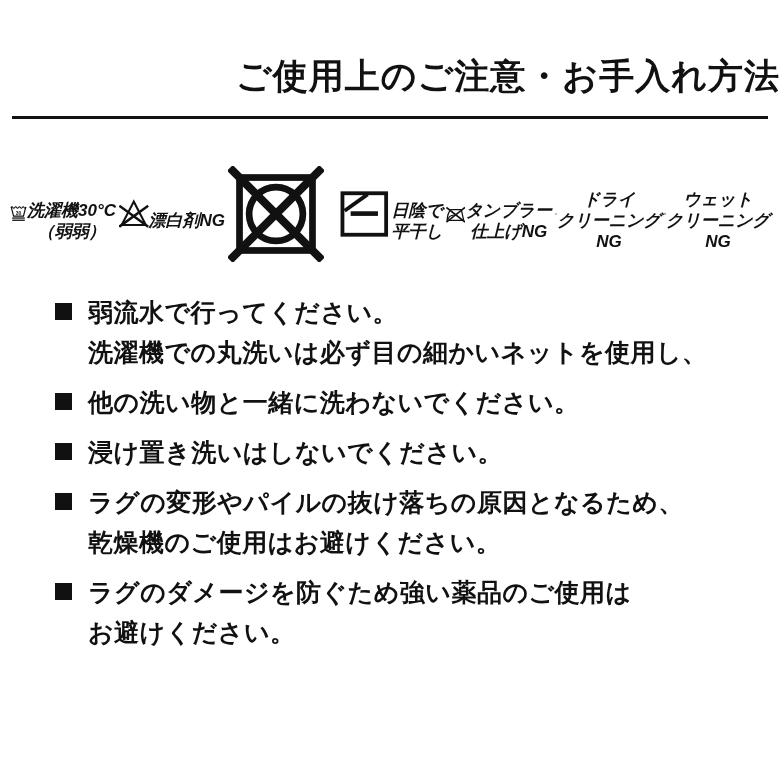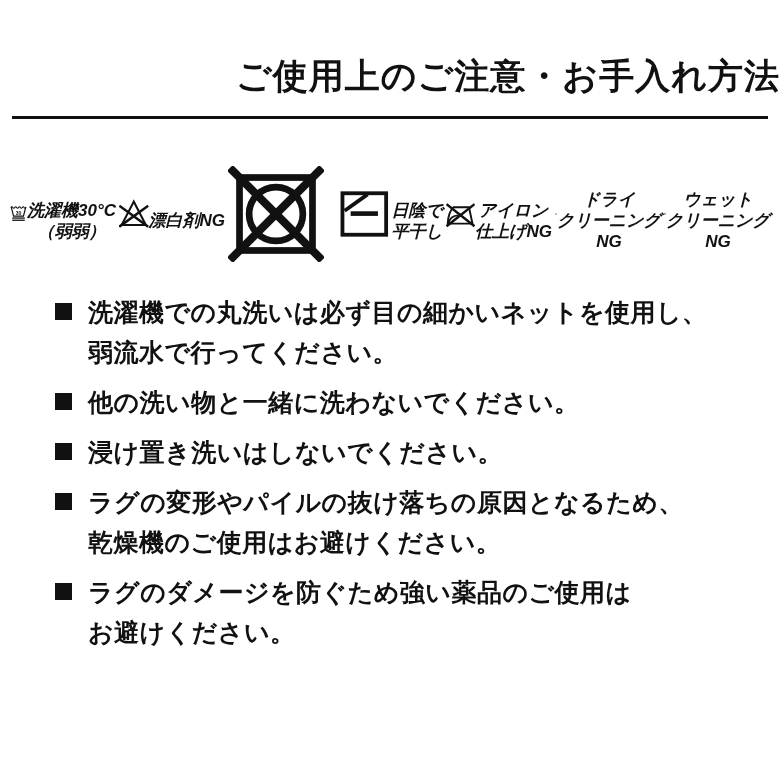--- a/index.html
+++ b/index.html
@@ -113,21 +113,21 @@
   </div>
 
   <div class="symbol">
     <svg viewBox="0 0 100 100">
       <path class="icon-stroke" stroke-width="6.5" d="M26,27 L79,27 L91,83 L6,83 C7,60 14,38 26,27 Z"></path>
       <path class="icon-stroke" stroke-width="6" d="M8,81 C13,64 25,56 42,55"></path>
       <line class="icon-stroke" stroke-width="8.5" x1="2" y1="16" x2="98" y2="92"></line>
       <line class="icon-stroke" stroke-width="8.5" x1="98" y1="16" x2="2" y2="92"></line>
     </svg>
     <div class="symbol-label">
-      <span>アイロン</span>
+      <span>タンブラー</span>
       <span>仕上げNG</span>
     </div>
   </div>
 
   <div class="symbol">
     <svg viewBox="0 0 100 100">
       <circle class="icon-stroke" stroke-width="7" cx="50" cy="50" r="37"></circle>
       <line class="icon-stroke" stroke-width="8.5" x1="3" y1="3" x2="97" y2="97"></line>
       <line class="icon-stroke" stroke-width="8.5" x1="97" y1="3" x2="3" y2="97"></line>
     </svg>
@@ -151,22 +151,22 @@
       <span>NG</span>
     </div>
   </div>
 
 </div>
 
 <ul class="notes">
   <li class="note">
     <span class="bullet"></span>
     <span class="note-text">
+      <span>弱流水で行ってください。</span>
       <span>洗濯機での丸洗いは必ず目の細かいネットを使用し、</span>
-      <span>弱流水で行ってください。</span>
     </span>
   </li>
   <li class="note">
     <span class="bullet"></span>
     <span class="note-text">
       <span>他の洗い物と一緒に洗わないでください。</span>
     </span>
   </li>
   <li class="note">
     <span class="bullet"></span>

